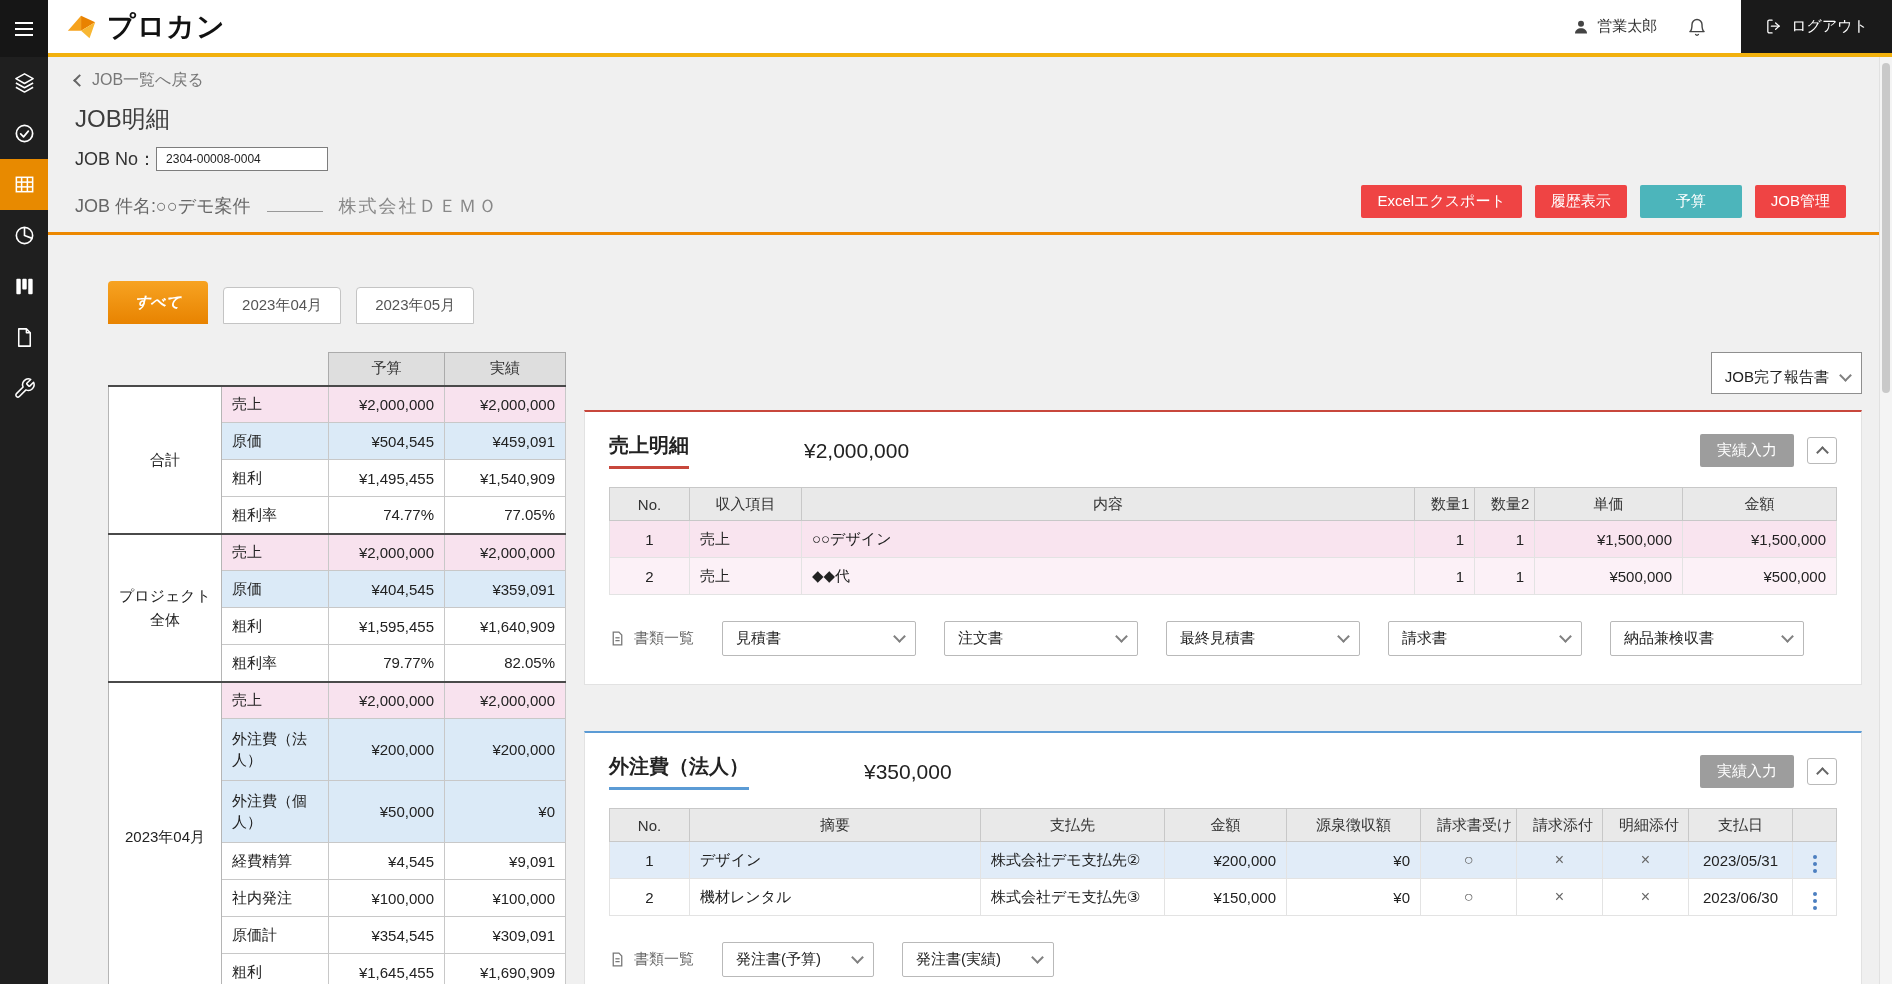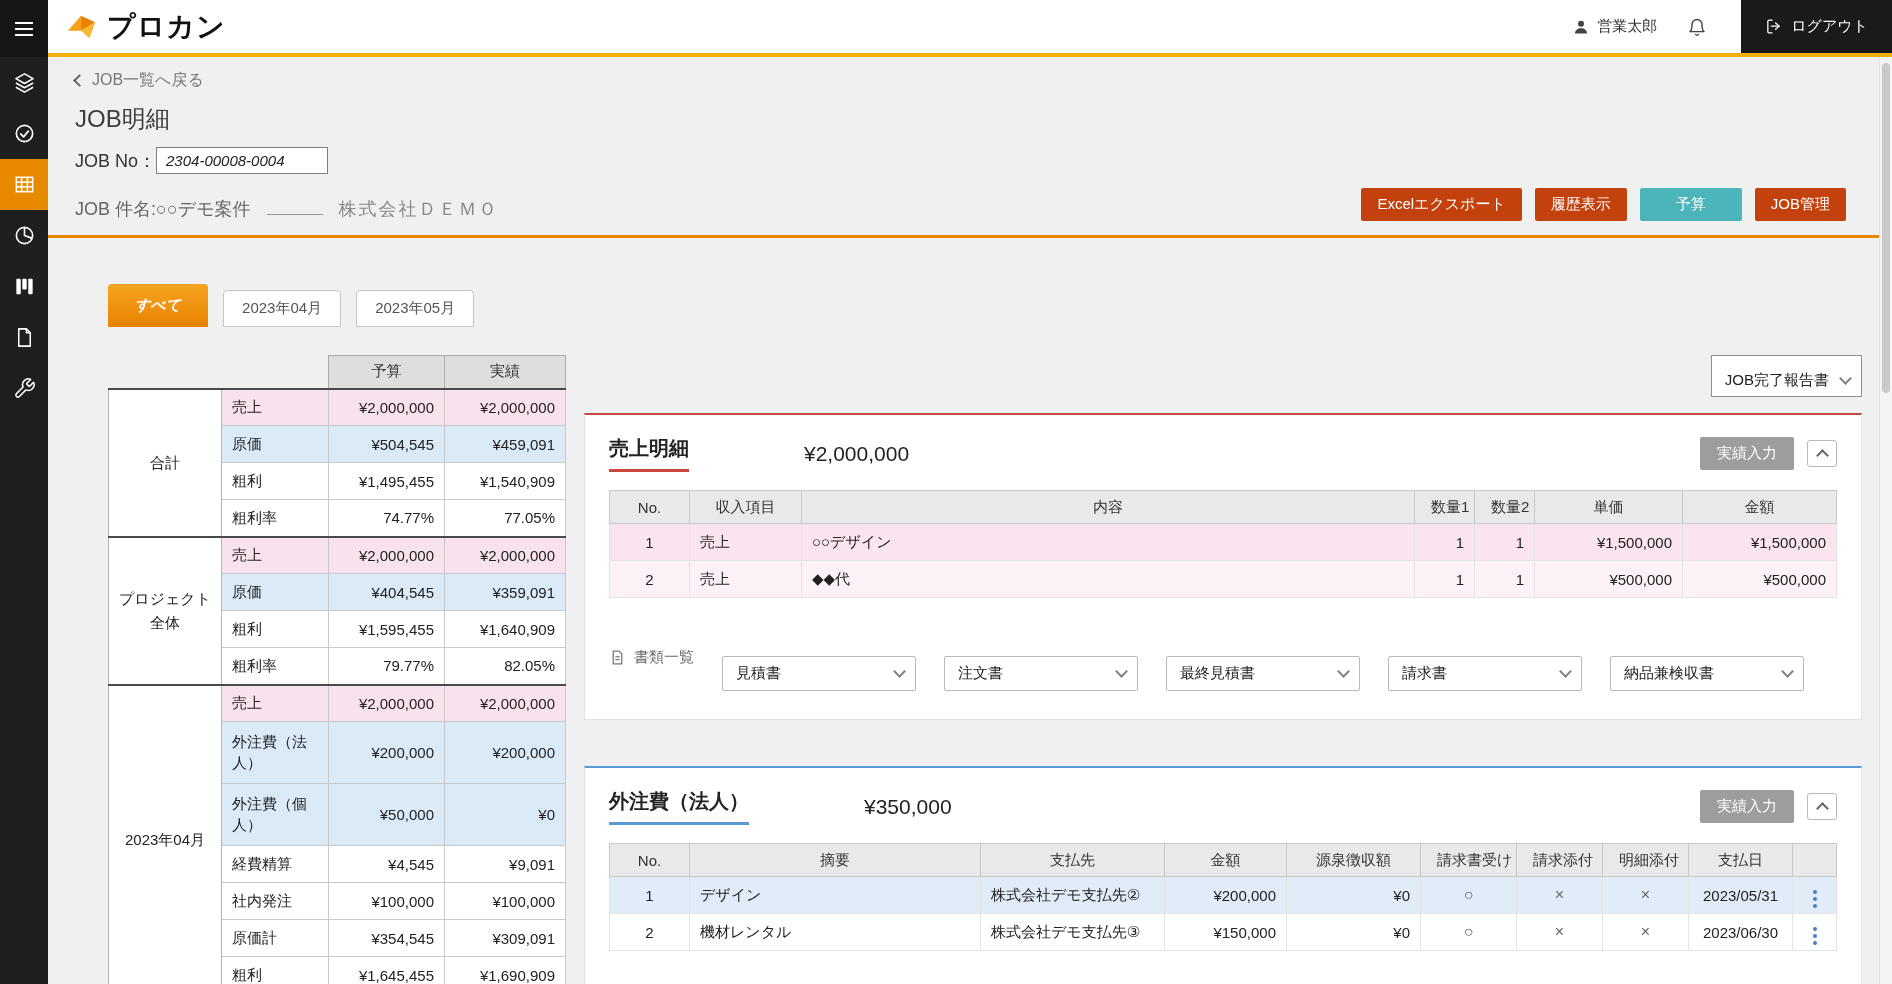--- a/index.html
+++ b/index.html
@@ -29,28 +29,28 @@
   .bell svg { width:20px; height:20px; }
   .logout { height:100%; background:#1A1A1A; color:#fff; display:flex; align-items:center; gap:9px; padding:0 24px; font-size:15px; cursor:pointer; }
   .logout svg { width:17px; height:17px; }
 
   
   .content { flex:1; position:relative; overflow:hidden; background:#F0F0F0; }
   .page-header { padding:13px 46px 14px 27px; border-bottom:3px solid #EC8800; }
   .back-link { display:flex; align-items:center; gap:8px; color:#777; font-size:16px; margin-bottom:12px; cursor:pointer; width:fit-content; }
   .page-title { font-size:24px; color:#3d3d3d; font-weight:normal; margin-bottom:12px; }
   .jobno-row { display:flex; align-items:center; font-size:18px; color:#333; margin-bottom:14px; }
-  .jobno-input { border:1px solid #7d7d7d; background:#fff; font-size:15px; padding:4px 9px; width:172px; color:#222; font-family:inherit;font-style:italic; }
+  .jobno-input { border:1px solid #7d7d7d; background:#fff; font-size:12px; padding:4px 9px; width:172px; color:#222; font-family:inherit; }
   .jobname-row { display:flex; align-items:flex-end; }
   .jobname { font-size:18px; color:#666; display:flex; align-items:baseline; }
   .blank-line { display:inline-block; width:56px; border-bottom:1px solid #999; height:15px; margin:0 16px; }
   .company { color:#888; letter-spacing:2px; }
   .actions { margin-left:auto; display:flex; gap:13px; }
   .btn { border:none; color:#fff; font-size:15px; padding:7px 16px; border-radius:2px; cursor:pointer; font-family:inherit; white-space:nowrap; }
-  .btn.orange { background:#c2410c; }
+  .btn.orange { background:#ef4444; }
   .btn.teal { background:#4CB5BB; padding:7px 36px; }
 
   
   .tabs { display:flex; align-items:flex-end; gap:15px; margin:46px 0 0 60px; }
   .tab { background:#fff; border:1px solid #C4C4C4; font-size:15px; color:#555; padding:8px 18px; border-radius:4px 4px 0 0; cursor:pointer; }
   .tab.active { background:linear-gradient(#F7A322,#E88300); color:#fff; font-weight:bold; border:none; padding:12px 27px;font-style:italic; }
 
   
   .body-row { display:flex; align-items:flex-start; margin-top:28px; padding:0 30px 0 60px; }
 
@@ -91,21 +91,21 @@
   .data-table tr.row-pink td { background:#F9E4EF; }
   .data-table tr.row-pink2 td { background:#FCF1F7; }
   .data-table tr.row-blue td { background:#E1ECF8; }
   .ta-c { text-align:center; }
   .ta-r { text-align:right; }
   .mark { font-size:16px; color:#666; }
 
   .docs-row { display:flex; align-items:center; margin-top:26px; gap:28px; }
   .docs-label { display:flex; align-items:center; gap:8px; color:#666; font-size:15px; }
   .docs-label svg { width:17px; height:17px; }
-  .doc-select { width:194px; display:flex; align-items:center; justify-content:space-between; border:1px solid #B9B9B9; background:#fff; padding:7px 11px 7px 13px; font-size:15px; color:#222; border-radius:2px; cursor:pointer;margin-top:32px; }
+  .doc-select { width:194px; display:flex; align-items:center; justify-content:space-between; border:1px solid #B9B9B9; background:#fff; padding:7px 11px 7px 13px; font-size:15px; color:#222; border-radius:2px; cursor:pointer; }
   .doc-select.sm { width:152px; }
 
   .chev { width:9px; height:9px; border-right:2px solid #808080; border-bottom:2px solid #808080; transform:rotate(45deg); margin-top:-4px; flex-shrink:0; }
   .chev.up { transform:rotate(-135deg); margin-top:4px; border-color:#666; }
   .chev.left { transform:rotate(135deg); margin:0; border-color:#666; }
 
   .kebab { display:inline-flex; flex-direction:column; gap:3px; align-items:center; cursor:pointer; padding:3px 5px; }
   .kebab i { width:4px; height:4px; border-radius:50%; background:#4C7FC0; display:block; }
 
   .vscroll { position:absolute; top:0; right:0; bottom:0; width:13px; background:#F4F4F4; border-left:1px solid #E1E1E1; }

